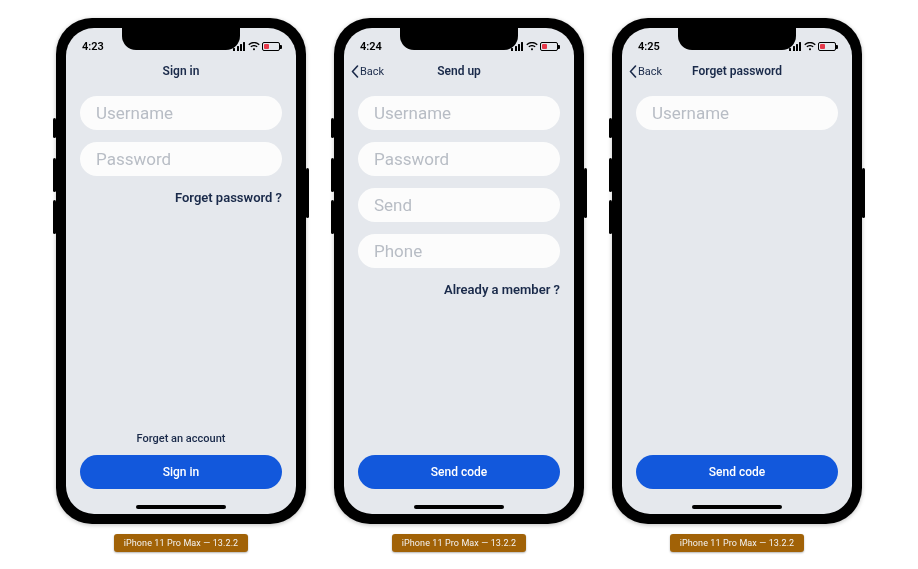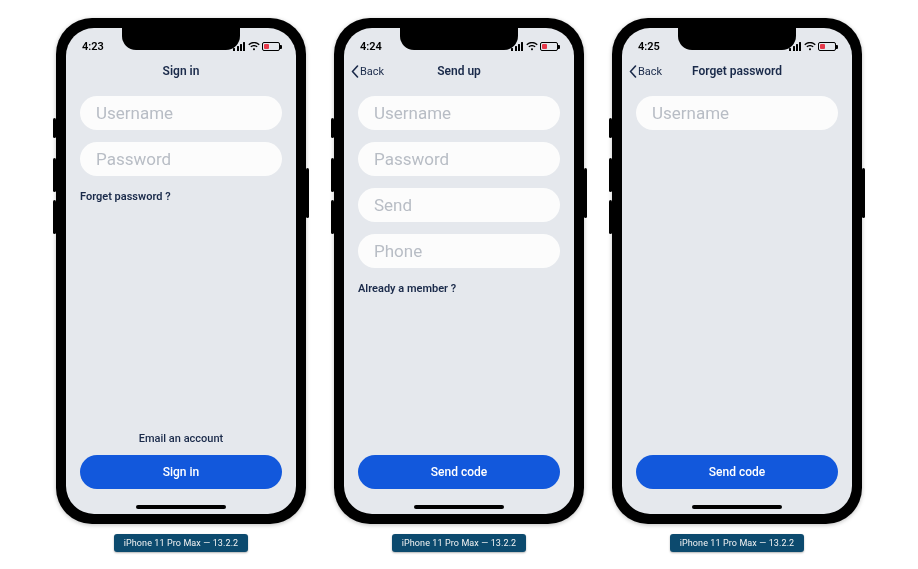--- a/index.html
+++ b/index.html
@@ -137,22 +137,22 @@
     border-radius: 20px;
     height: 34px;
     display: flex;
     align-items: center;
     padding: 0 16px;
     margin-bottom: 12px;
     font-size: 17px;
     color: #b8bdc5;
   }
   .link-text {
-    text-align: left;
-    font-size: 11px;
+    text-align: right;
+    font-size: 13px;
     font-weight: 600;
     color: #1a2a4a;
     margin-top: 2px;
   }
   .bottom-area {
     margin-top: auto;
     padding: 0 14px 8px 14px;
   }
   .secondary-link {
     text-align: center;
@@ -175,21 +175,21 @@
   .home-indicator {
     width: 90px;
     height: 4px;
     background: #000;
     border-radius: 3px;
     margin: 8px auto 5px auto;
   }
 
   .caption {
     margin-top: 10px;
-    background: #0c4a6e;
+    background: #a16207;
     color: #f3f3f3;
     font-size: 9px;
     padding: 4px 10px;
     border-radius: 3px;
     letter-spacing: 0.1px;
     box-shadow: 0 1px 2px rgba(0,0,0,0.3);
   }
 </style>
 </head>
 <body>
@@ -228,21 +228,21 @@
           <div class="content">
             <div class="input">
               <span>Username</span>
             </div>
             <div class="input">
               <span>Password</span>
             </div>
             <div class="link-text">Forget password ?</div>
           </div>
           <div class="bottom-area">
-            <div class="secondary-link">Email an account</div>
+            <div class="secondary-link">Forget an account</div>
             <div class="primary-btn">Sign in</div>
           </div>
           <div class="home-indicator"></div>
         </div>
       </div>
       <div class="caption">iPhone 11 Pro Max — 13.2.2</div>
     </div>
     <div class="device-wrap">
       <div class="phone">
         <div class="btn-left-1"></div>

